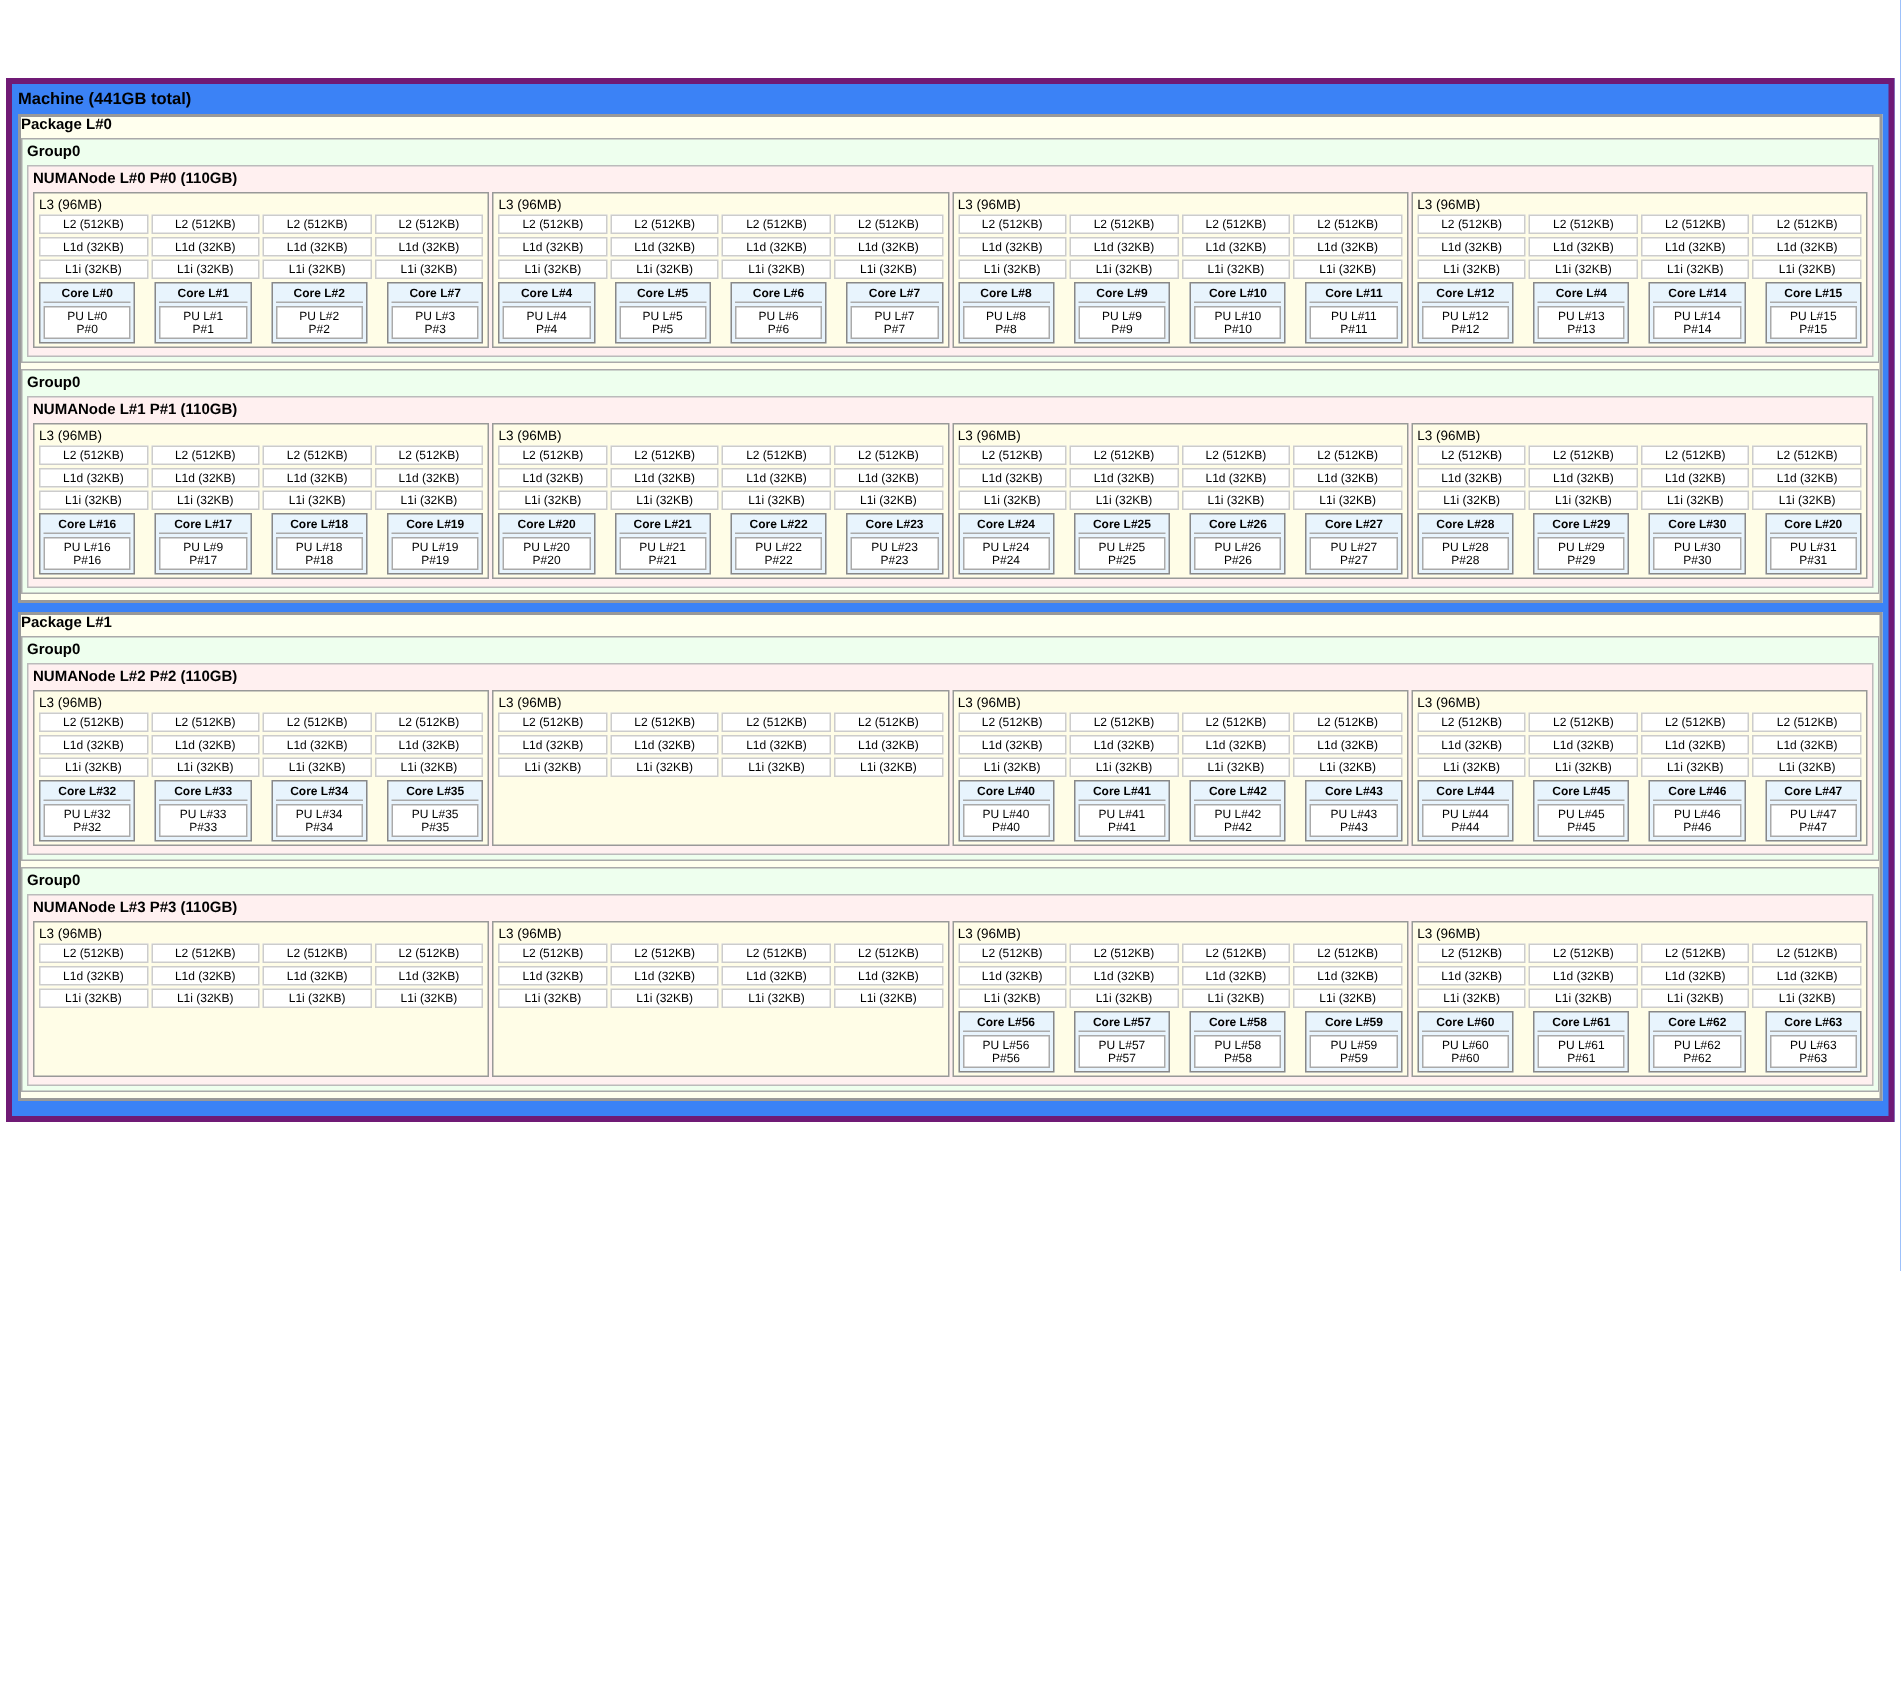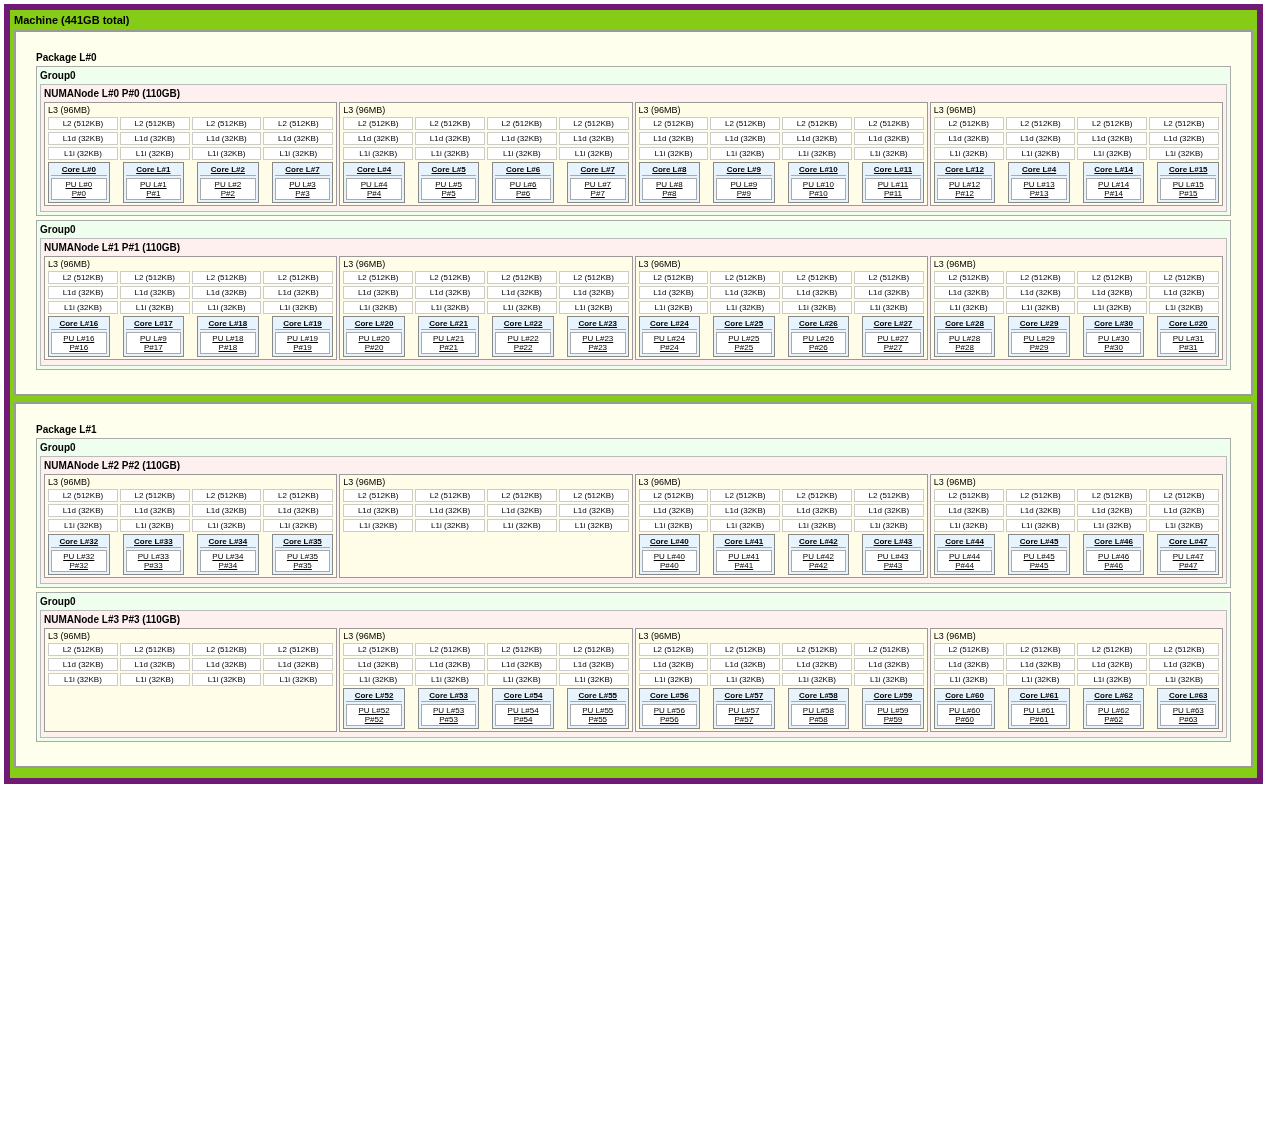--- a/index.html
+++ b/index.html
@@ -1,30 +1,31 @@
 <!DOCTYPE html>
 <html><head>
   <meta charset="utf-8">
   <style>
     * { box-sizing: border-box; margin: 0; padding: 0; }
     body { font-family: Arial, sans-serif; font-size: 10px; background: #fff; padding: 4px; }
     
     .machine-box {
-      border: 6px solid #701a75;
+      border: 4px solid #701a75;
       padding: 4px;
-      background: #84cc16;
+      background: #3b82f6;
+      margin-top: 48px;
     }
     .machine-title {
       font-size: 11px;
       font-weight: bold;
       margin-bottom: 4px;
     }
     .package-box {
       border: 2px solid #999;
-      padding: 20px;
+      padding: 0;
       margin-bottom: 6px;
       background: #ffffee;
     }
     .package-title {
       font-size: 10px;
       font-weight: bold;
       margin-bottom: 3px;
     }
     .group-box {
       border: 1px solid #aaa;
@@ -72,21 +73,20 @@
       background: #fff;
       font-size: 8px;
       padding: 1px 2px;
       text-align: center;
       flex: 1;
     }
     .cores-row {
       display: flex;
       gap: 13px;
       margin-top: 2px;
-      text-decoration: underline;
     }
     .core-box {
       border: 1px solid #888;
       background: #e8f4fd;
       padding: 2px;
       flex: 1;
       text-align: center;
       min-width: 0;
     }
     .core-label {
@@ -673,42 +673,20 @@
                   <div class="cache-cell">L1d (32KB)</div>
                   <div class="cache-cell">L1d (32KB)</div>
                   <div class="cache-cell">L1d (32KB)</div>
                 </div>
                 <div class="cache-row">
                   <div class="cache-cell">L1i (32KB)</div>
                   <div class="cache-cell">L1i (32KB)</div>
                   <div class="cache-cell">L1i (32KB)</div>
                   <div class="cache-cell">L1i (32KB)</div>
                 </div>
-                <div class="cores-row">
-                  <div class="core-box">
-                    <span class="core-label">Core L#52</span>
-                    <div class="pu-box" style="white-space: pre;">PU L#52
-P#52</div>
-                  </div>
-                  <div class="core-box">
-                    <span class="core-label">Core L#53</span>
-                    <div class="pu-box" style="white-space: pre;">PU L#53
-P#53</div>
-                  </div>
-                  <div class="core-box">
-                    <span class="core-label">Core L#54</span>
-                    <div class="pu-box" style="white-space: pre;">PU L#54
-P#54</div>
-                  </div>
-                  <div class="core-box">
-                    <span class="core-label">Core L#55</span>
-                    <div class="pu-box" style="white-space: pre;">PU L#55
-P#55</div>
-                  </div>
-                </div>
               </div>
               <div class="l3-box">
                 <div class="l3-label">L3 (96MB)</div>
                 <div class="cache-row">
                   <div class="cache-cell">L2 (512KB)</div>
                   <div class="cache-cell">L2 (512KB)</div>
                   <div class="cache-cell">L2 (512KB)</div>
                   <div class="cache-cell">L2 (512KB)</div>
                 </div>
                 <div class="cache-row">

